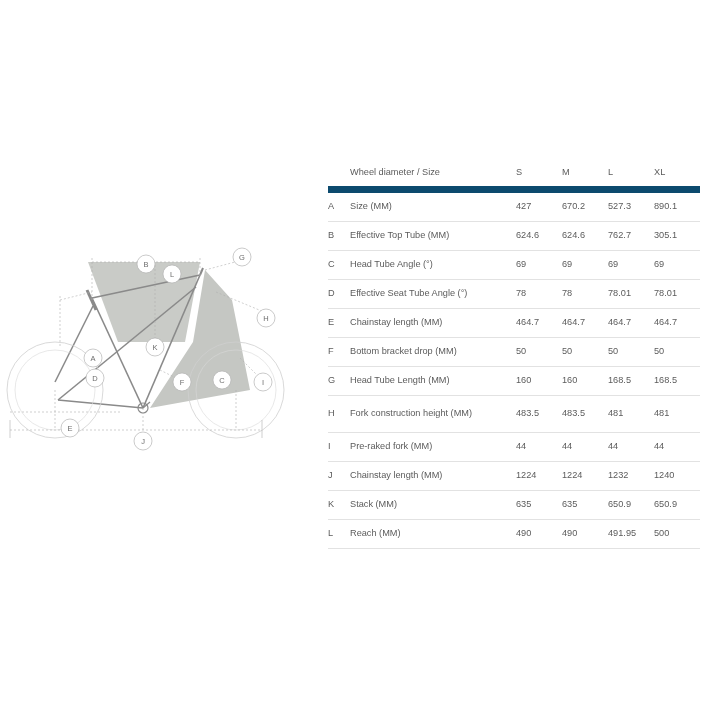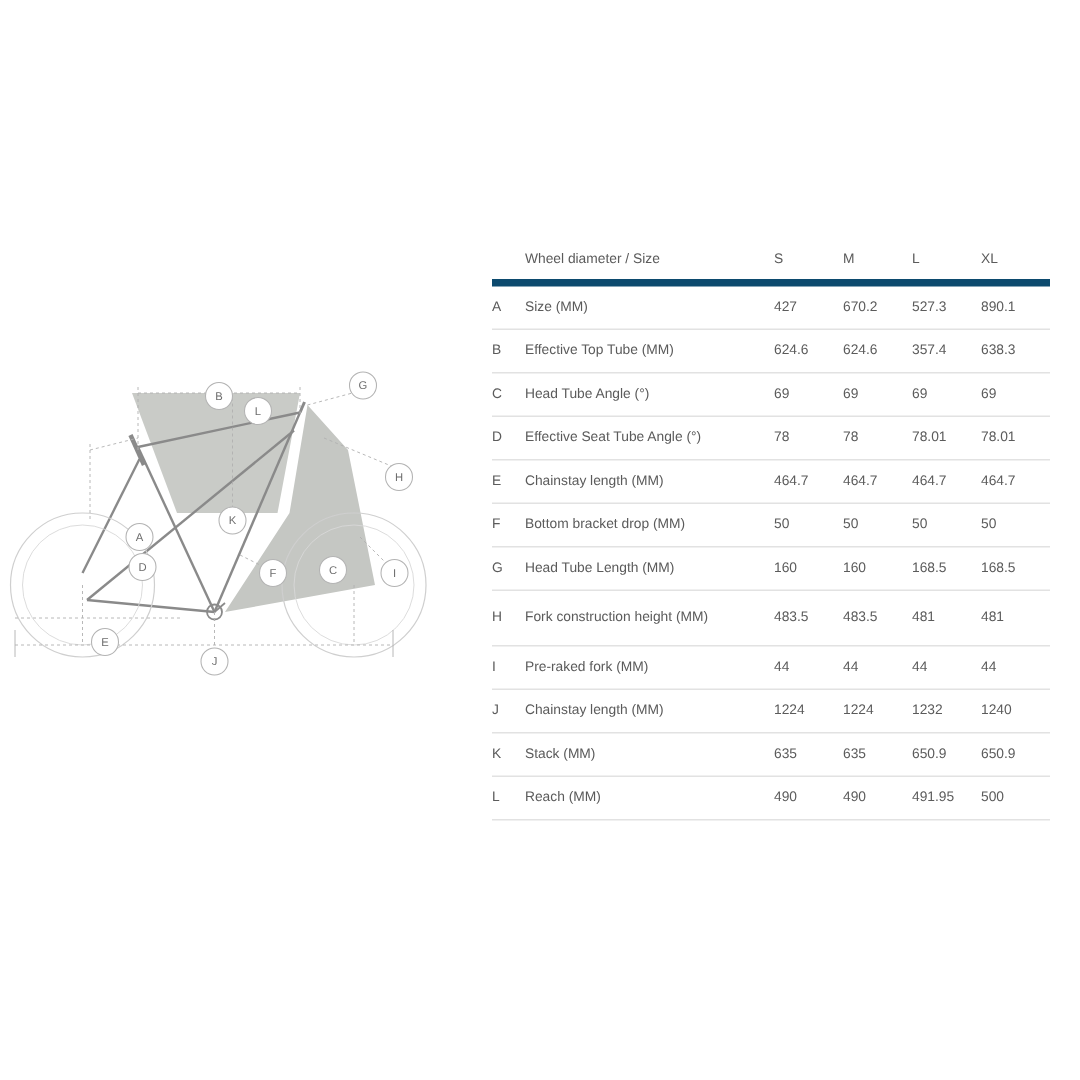--- a/index.html
+++ b/index.html
@@ -56,21 +56,21 @@
     vertical-align: middle;
     font-weight: normal;
     font-size: 9.2px;
     color: #5b5b5b;
     padding: 0;
     border-bottom: 1px solid #e2e2e2;
     height: 28px;
     line-height: 1.25;
   }
   table.geo thead th {
-    border-bottom: 5px solid #0c4a6e;
+    border-bottom: 7px solid #0c4a6e;
     color: #5b5b5b;
     height: 26px;
   }
   col.c-key   { width: 22px; }
   col.c-name  { width: 166px; }
   col.c-val   { width: 46px; }
   .key {
     font-weight: bold;
     color: #3d3d3d;
     font-size: 9.4px;
@@ -201,22 +201,22 @@
           <td class="val">427</td>
           <td class="val">670.2</td>
           <td class="val">527.3</td>
           <td class="val">890.1</td>
         </tr>
         <tr>
           <td class="key">B</td>
           <td class="rowname">Effective Top Tube (MM)</td>
           <td class="val">624.6</td>
           <td class="val">624.6</td>
-          <td class="val">357.4</td>
-          <td class="val">638.3</td>
+          <td class="val">762.7</td>
+          <td class="val">305.1</td>
         </tr>
         <tr>
           <td class="key">C</td>
           <td class="rowname">Head Tube Angle (°)</td>
           <td class="val">69</td>
           <td class="val">69</td>
           <td class="val">69</td>
           <td class="val">69</td>
         </tr>
         <tr>

